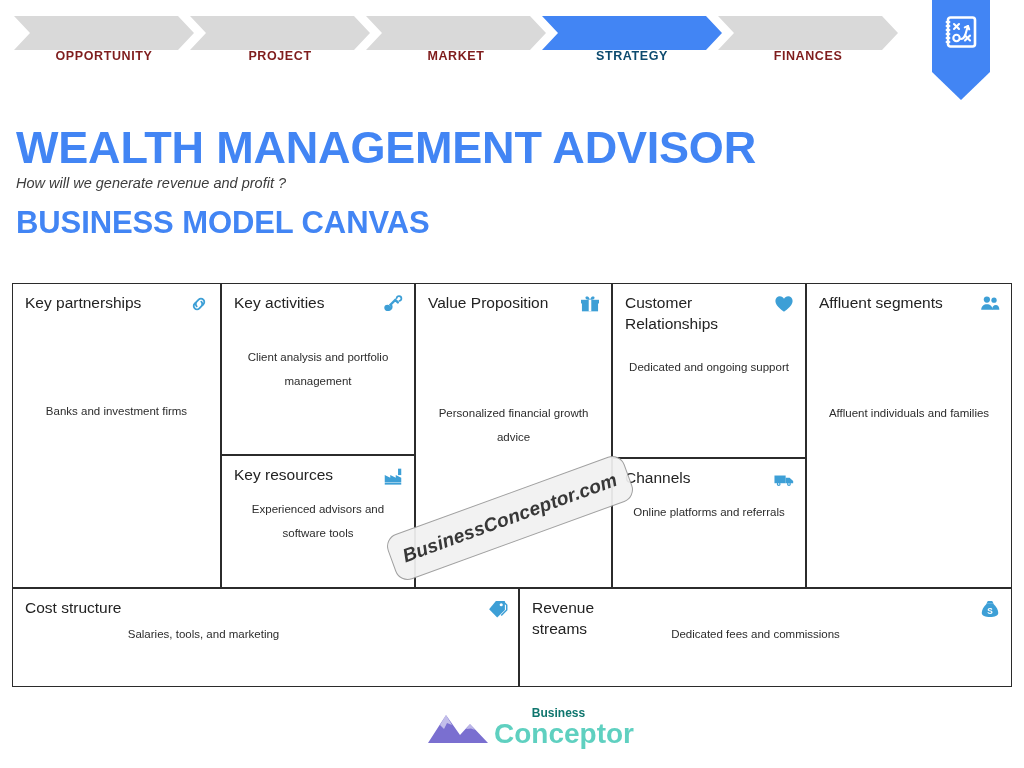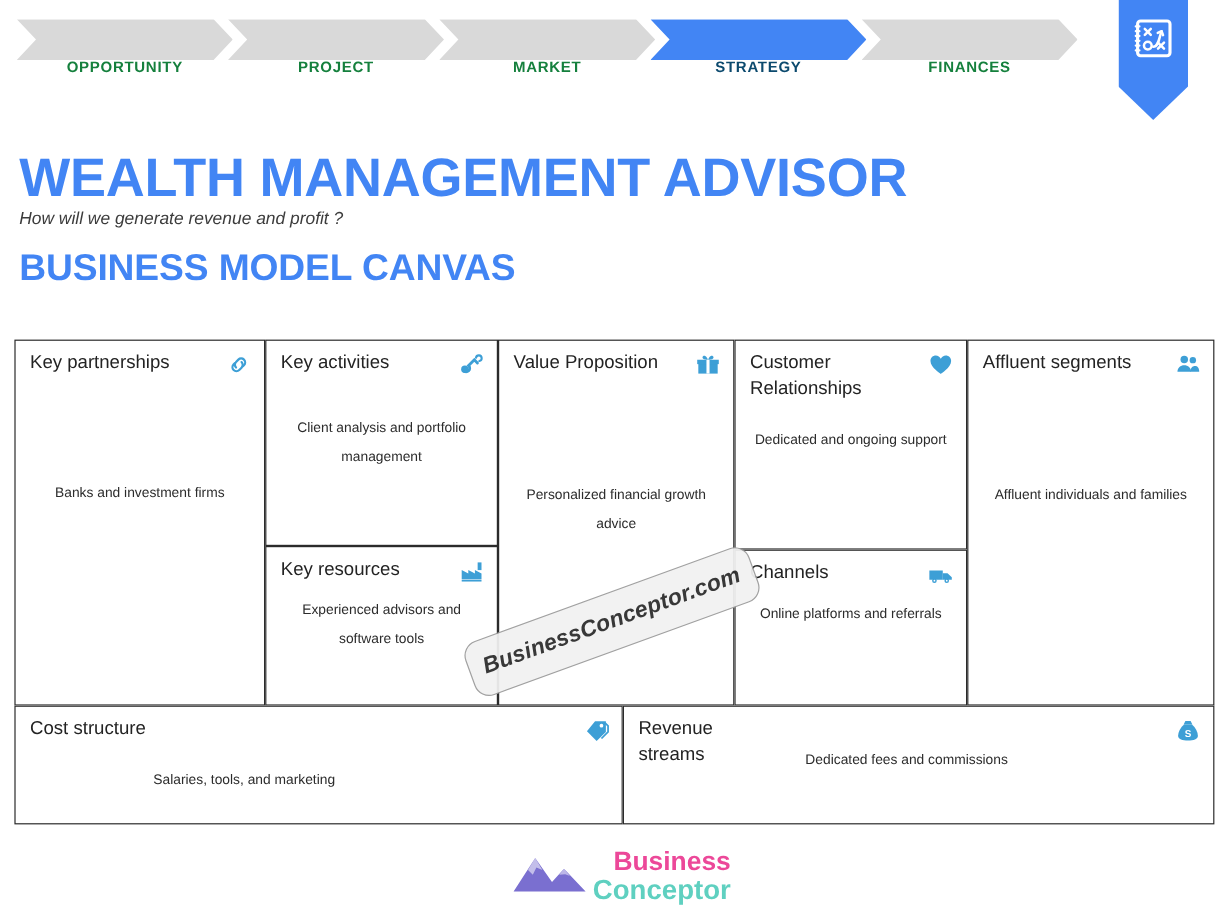--- a/index.html
+++ b/index.html
@@ -35,21 +35,21 @@
   .step.active { background: #4285f4; }
   .step-label {
     position: absolute;
     top: 46px;
     height: 20px;
     line-height: 20px;
     text-align: center;
     font-size: 12.5px;
     font-weight: bold;
     letter-spacing: 0.6px;
-    color: #15803d;
+    color: #7f1d1d;
   }
   .step-label.active { color: #0c4a6e; }
 
   
   #phase-banner {
     position: absolute;
     left: 932px;
     top: 0;
     width: 58px;
     height: 100px;
@@ -182,29 +182,29 @@
   }
   #footer-logo .logo-words {
     position: absolute;
     left: 68px;
     top: 2px;
     width: 115px;
     line-height: 1;
   }
   #footer-logo .logo-word-1 {
     display: block;
-    font-size: 22px;
-    font-weight: bold;
-    color: #ec4899;
-    text-align: right;
+    font-size: 12px;
+    font-weight: bold;
+    color: #0f766e;
+    text-align: center;
     padding-left: 14px;
   }
   #footer-logo .logo-word-2 {
     display: block;
-    font-size: 23px;
+    font-size: 28px;
     font-weight: bold;
     color: #5fd0c0;
     text-align: left;
     margin-top: 1px;
   }
 </style>
 </head>
 <body>
 
 <div id="step-bar">
@@ -332,21 +332,21 @@
     <div class="cell-body" style="top:118px;">Affluent individuals and families</div>
   </div>
 
   <div class="cell" style="left:0; top:305px; width:507px; height:99px;">
     <div class="cell-title">Cost structure</div>
     <svg class="cell-icon" viewBox="0 0 24 24">
       <path d="M10.8 3.4 L20.6 3.4 L20.6 13.2 L12.2 21.2 L3.4 12.4 Z" fill="#3d9fd6"></path>
       <circle cx="16.6" cy="7.4" r="1.7" fill="#ffffff"></circle>
       <path d="M19.6 4.6 L22.6 7.6 L22.6 13 L16.6 19" fill="none" stroke="#3d9fd6" stroke-width="1.6"></path>
     </svg>
-    <div class="cell-body" style="top:34px; left:26px; right:150px;margin-top:16px;">Salaries, tools, and marketing</div>
+    <div class="cell-body" style="top:34px; left:26px; right:150px;">Salaries, tools, and marketing</div>
   </div>
 
   <div class="cell" style="left:507px; top:305px; width:493px; height:99px;">
     <div class="cell-title" style="right:auto; width:110px;">Revenue streams</div>
     <svg class="cell-icon" viewBox="0 0 24 24">
       <path d="M8.4 6.2 L15.6 6.2 C 19 9 21 13.2 21 16.4 C 21 19.4 17 20.8 12 20.8 C 7 20.8 3 19.4 3 16.4 C 3 13.2 5 9 8.4 6.2 Z" fill="#3d9fd6"></path>
       <path d="M8 6.2 L9.6 3.2 L14.4 3.2 L16 6.2 Z" fill="#3d9fd6"></path>
       <text x="12" y="17.4" font-size="9" font-weight="bold" fill="#ffffff" text-anchor="middle" font-family="'Liberation Sans', sans-serif">S</text>
     </svg>
     <div class="cell-body" style="top:34px; left:110px; right:130px;">Dedicated fees and commissions</div>

